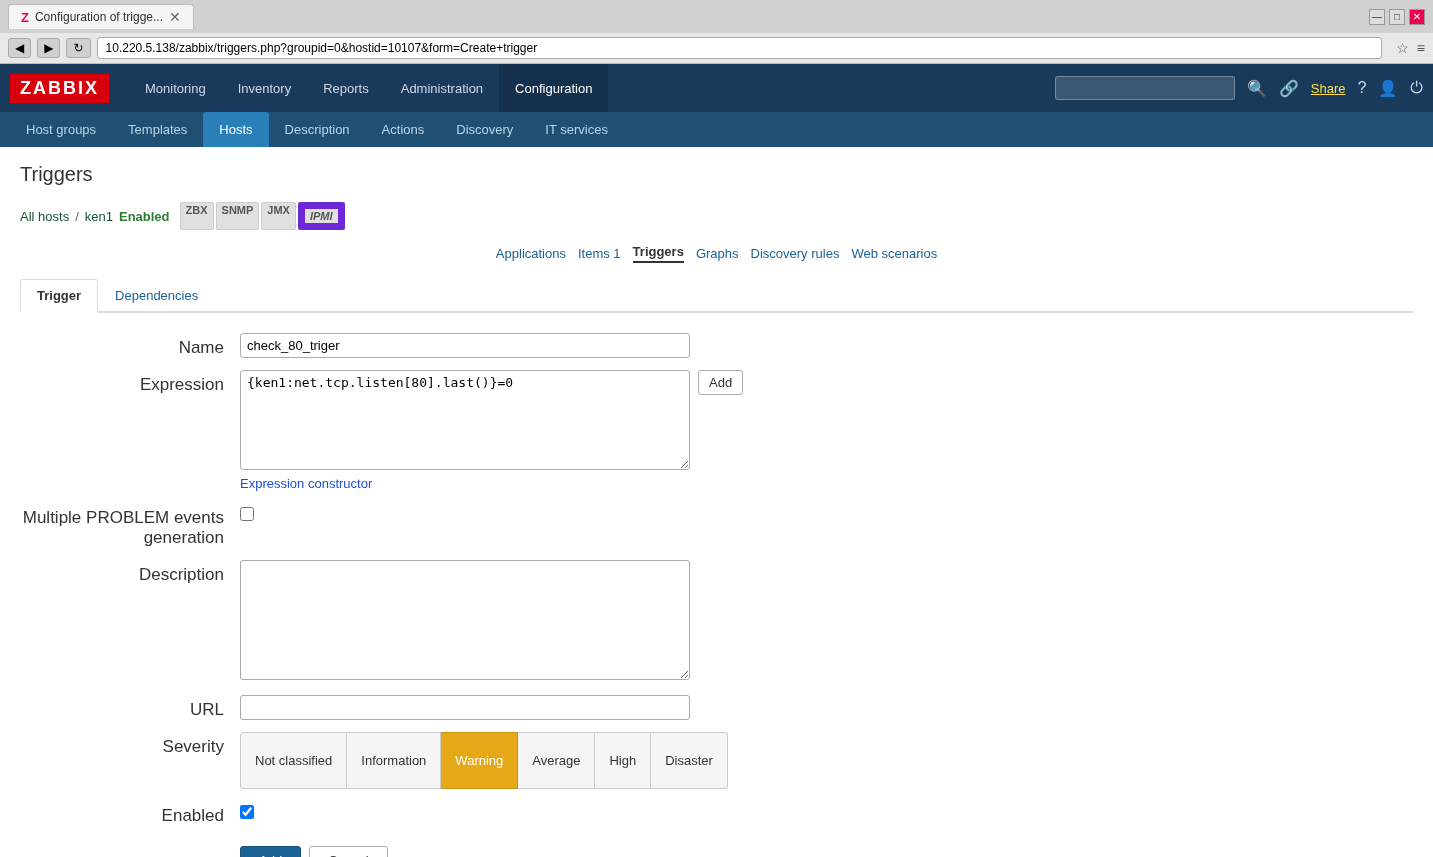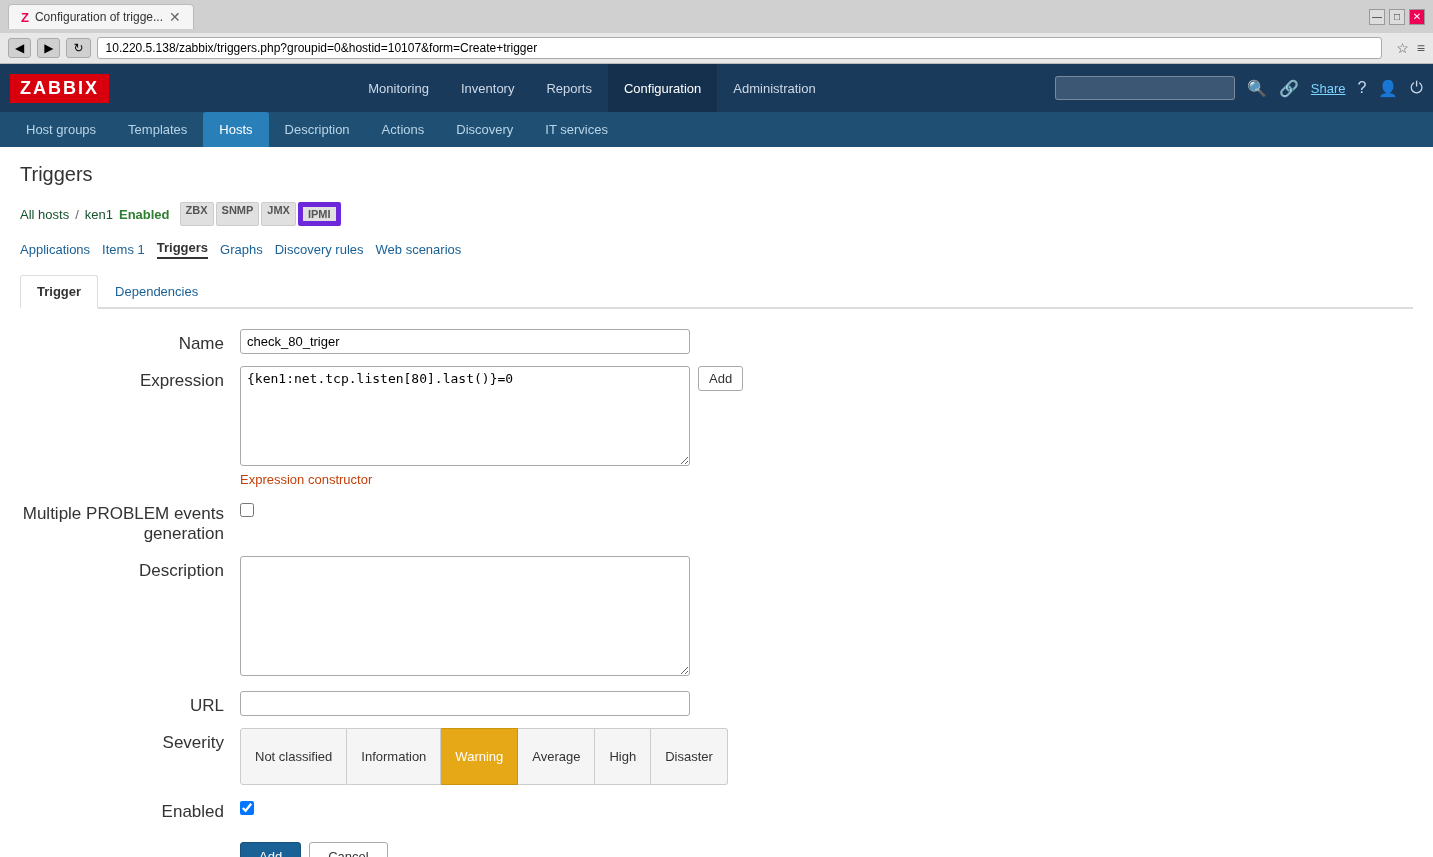--- a/index.html
+++ b/index.html
@@ -17,21 +17,21 @@
     .nav-btn { background: #d0d0d0; border: 1px solid #aaa; border-radius: 3px; padding: 2px 6px; cursor: pointer; font-size: 12px; }
     .address-box { flex: 1; background: white; border: 1px solid #aaa; border-radius: 3px; padding: 3px 8px; font-size: 12px; }
     .browser-icons { display: flex; gap: 8px; margin-left: 8px; font-size: 14px; color: #555; }
 
     
     .zabbix-app { background: white; min-height: 700px; }
 
     
     .top-nav { background: #1a3a5c; display: flex; align-items: center; padding: 0 10px; height: 48px; }
     .logo { background: #d9000d; color: white; font-weight: bold; font-size: 18px; padding: 4px 10px; margin-right: 20px; letter-spacing: 2px; }
-    .top-nav-items { display: flex; flex: 1; justify-content: center; }
+    .top-nav-items { display: flex; flex: 1; }
     .top-nav-item { color: #ccd9e8; padding: 0 16px; height: 48px; display: flex; align-items: center; font-size: 13px; cursor: pointer; text-decoration: none; }
     .top-nav-item.active { color: white; background: #15304d; }
     .top-nav-right { display: flex; align-items: center; gap: 12px; margin-left: auto; }
     .search-box { background: rgba(255,255,255,0.15); border: 1px solid rgba(255,255,255,0.3); color: white; padding: 4px 8px; border-radius: 3px; font-size: 12px; width: 180px; }
     .search-box::placeholder { color: rgba(255,255,255,0.5); }
     .nav-icon { color: #ccd9e8; font-size: 16px; cursor: pointer; }
 
     
     .sub-nav { background: #1f5073; display: flex; padding: 0 10px; }
     .sub-nav-item { color: #b8d4e8; padding: 10px 16px; font-size: 13px; cursor: pointer; text-decoration: none; }
@@ -43,41 +43,41 @@
 
     
     .breadcrumb { display: flex; align-items: center; gap: 6px; margin-bottom: 14px; font-size: 13px; }
     .breadcrumb a { color: #14532d; text-decoration: none; }
     .breadcrumb-sep { color: #666; }
     .breadcrumb-badges { display: flex; gap: 2px; margin-left: 4px; border-radius: 6px; }
     .badge { padding: 1px 5px; font-size: 11px; border-radius: 2px; font-weight: bold; }
     .badge-zbx { background: #e0e0e0; color: #555; border: 1px solid #ccc; }
     .badge-snmp { background: #e0e0e0; color: #555; border: 1px solid #ccc; }
     .badge-jmx { background: #e0e0e0; color: #555; border: 1px solid #ccc; }
-    .badge-ipmi { background: #e0e0e0; color: #555; border: 5px solid #6d28d9; }
-
-    
-    .host-tabs { display: flex; align-items: center; gap: 12px; margin-bottom: 16px; flex-wrap: wrap; }
+    .badge-ipmi { background: #e0e0e0; color: #555; border: 7px solid #6d28d9; font-style: italic; }
+
+    
+    .host-tabs { display: flex; align-items: center; gap: 12px; margin-bottom: 16px; flex-wrap: wrap; justify-content: center; }
     .host-tab { color: #1a6196; text-decoration: none; font-size: 13px; cursor: pointer; }
     .host-tab.active { color: #333; font-weight: bold; border-bottom: 2px solid #333; padding-bottom: 2px; }
 
     
     .form-tabs { display: flex; border-bottom: 2px solid #ddd; margin-bottom: 20px; }
     .form-tab { padding: 8px 16px; font-size: 13px; cursor: pointer; color: #1a6196; border: 1px solid transparent; margin-bottom: -2px; }
     .form-tab.active { background: white; border: 1px solid #ddd; border-bottom: 2px solid white; color: #333; font-weight: bold; border-radius: 3px 3px 0 0; }
 
     
     .form-table { width: 100%; max-width: 900px; }
     .form-row { display: flex; align-items: flex-start; margin-bottom: 12px; }
     .form-label { width: 220px; text-align: right; padding-right: 16px; padding-top: 5px; color: #333; font-size: 17px; flex-shrink: 0; }
     .form-control { flex: 1; }
     .form-input { width: 450px; border: 1px solid #aaa; border-radius: 3px; padding: 4px 6px; font-size: 13px; }
     .form-textarea { width: 450px; height: 120px; border: 1px solid #aaa; border-radius: 3px; padding: 4px 6px; font-size: 13px; resize: vertical; }
     .expr-area { width: 450px; height: 100px; border: 1px solid #aaa; border-radius: 3px; padding: 4px 6px; font-size: 13px; resize: vertical; }
-    .form-link { color: #c2410c; text-decoration: none; font-size: 13px; cursor: pointer; text-align: center; }
+    .form-link { color: #1d4ed8; text-decoration: none; font-size: 13px; cursor: pointer; text-align: center; }
     .checkbox { width: 14px; height: 14px; cursor: pointer; margin-top: 4px; }
 
     
     .expr-row { display: flex; align-items: flex-start; gap: 8px; }
     .btn-add-expr { background: white; border: 1px solid #aaa; border-radius: 3px; padding: 4px 10px; font-size: 13px; cursor: pointer; color: #333; }
 
     
     .severity-btns { display: flex; }
     .sev-btn { padding: 20px 14px; border: 1px solid #ccc; font-size: 13px; cursor: pointer; background: #f5f5f5; color: #333; }
     .sev-btn:first-child { border-radius: 3px 0 0 3px; }
@@ -125,28 +125,28 @@
 </div>
 
 <div class="zabbix-app">
 
   <div class="top-nav">
     <div class="logo">ZABBIX</div>
     <div class="top-nav-items">
       <a class="top-nav-item">Monitoring</a>
       <a class="top-nav-item">Inventory</a>
       <a class="top-nav-item">Reports</a>
+      <a class="top-nav-item">Administration</a>
       <a class="top-nav-item active">Configuration</a>
-      <a class="top-nav-item">Administration</a>
     </div>
     <div class="top-nav-right">
       <input class="search-box" type="text" style="">
       <span class="nav-icon">🔍</span>
       <span class="nav-icon">🔗</span>
-      <span style="color:#7dd3fc;font-size:13px;text-decoration:underline;">Share</span>
+      <span style="color:#fde047;font-size:13px;text-decoration:underline;">Share</span>
       <span class="nav-icon">?</span>
       <span class="nav-icon">👤</span>
       <span class="nav-icon">⏻</span>
     </div>
   </div>
 
   <div class="sub-nav">
     <a class="sub-nav-item">Host groups</a>
     <a class="sub-nav-item">Templates</a>
     <a class="sub-nav-item active">Hosts</a>

